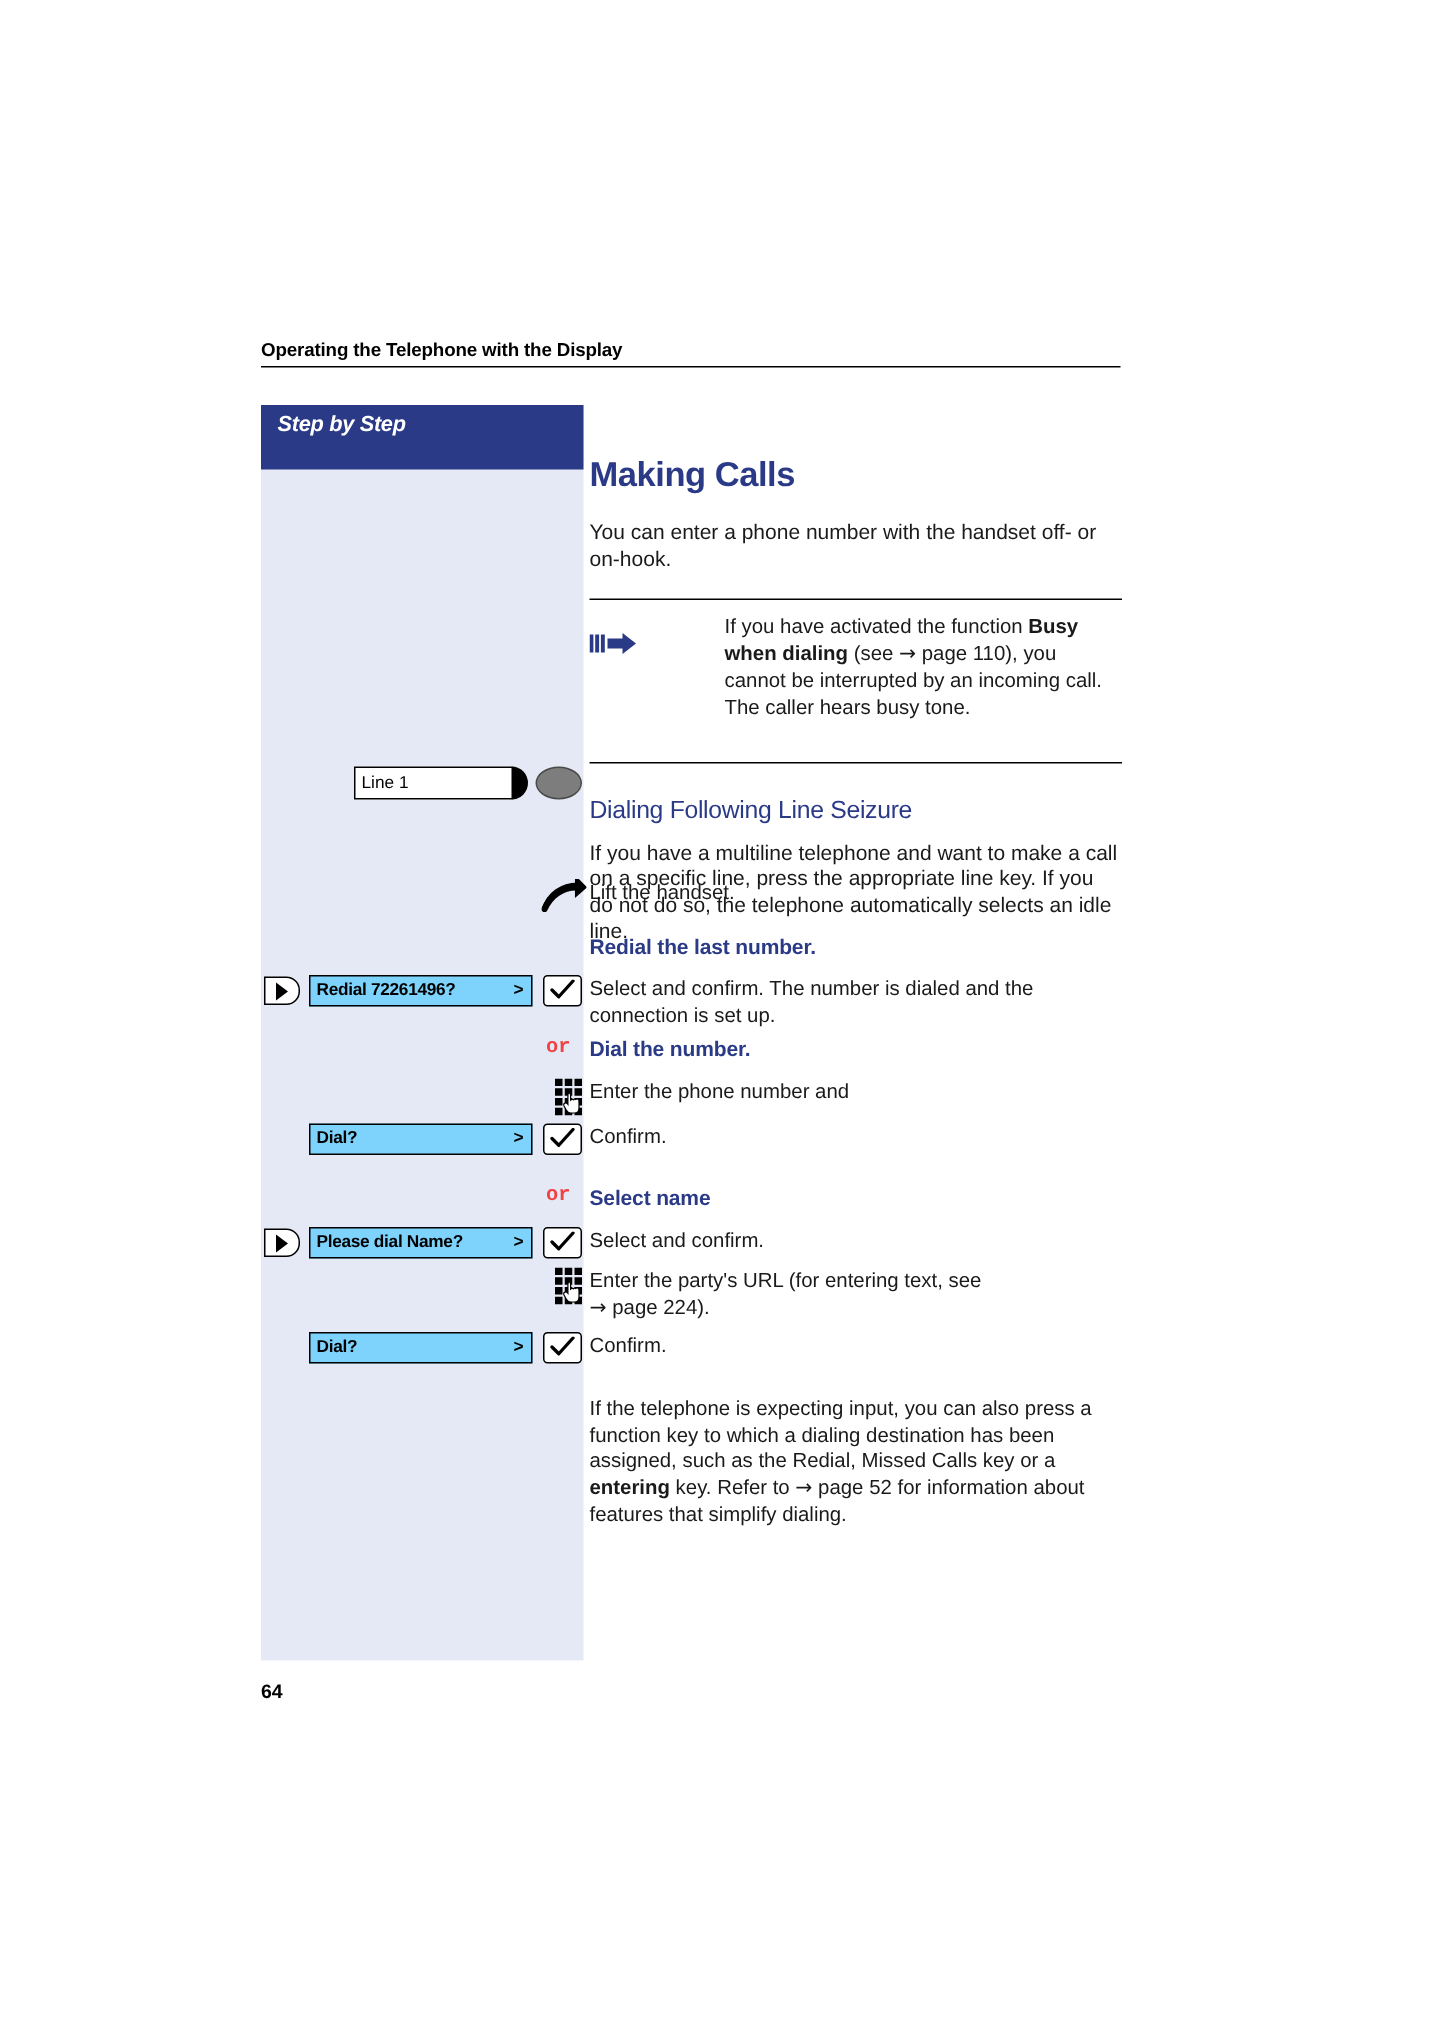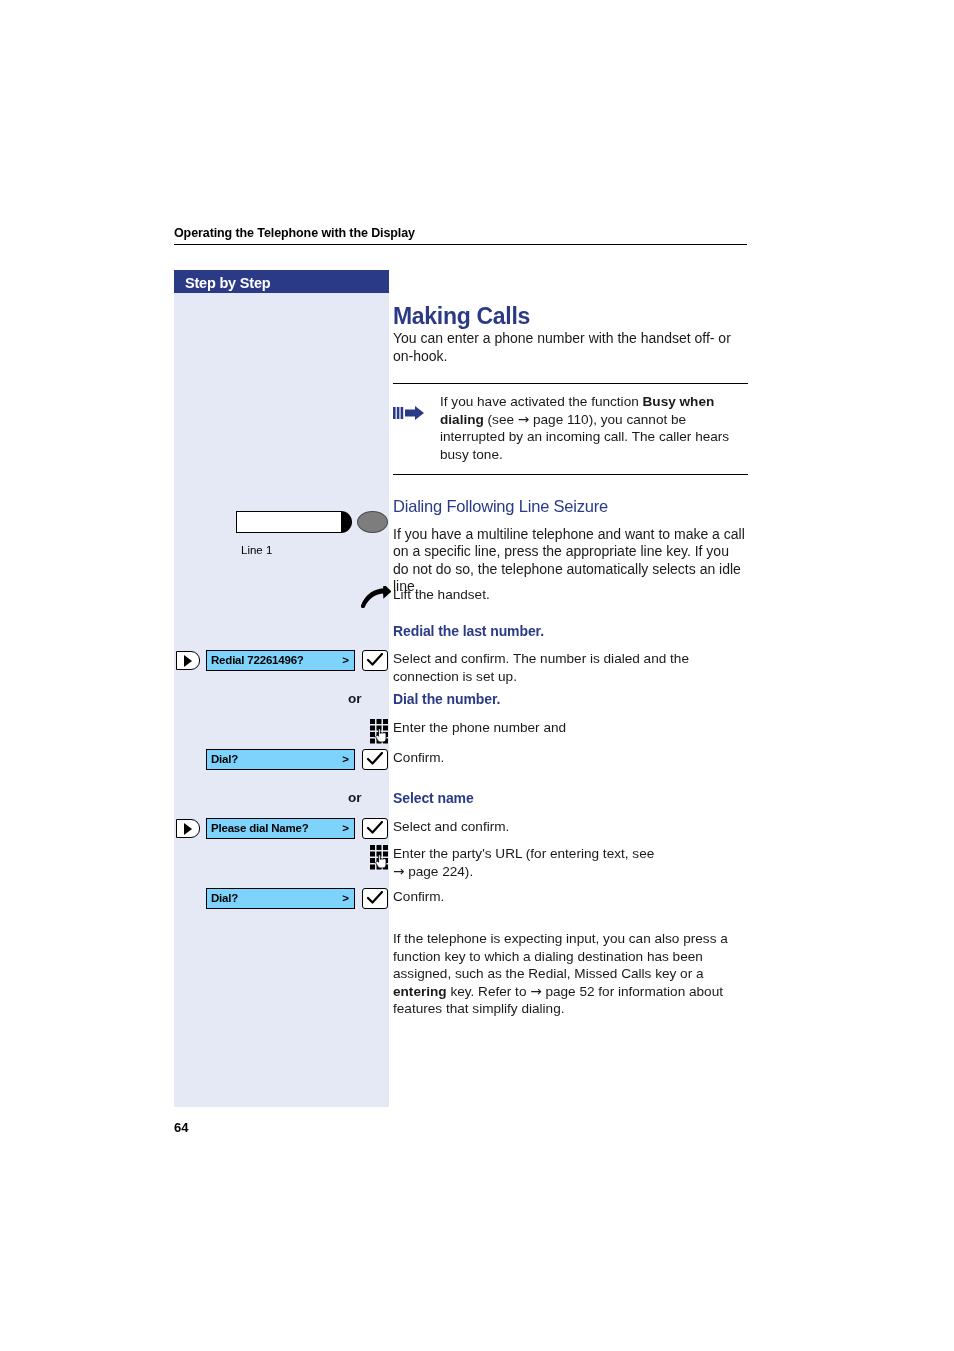--- a/index.html
+++ b/index.html
@@ -42,22 +42,23 @@
     top: 270px;
     width: 215px;
     height: 837px;
     background: #e4e9f5;
   }
   #sidebar-title-bar {
     position: absolute;
     left: 0;
     top: 0;
     width: 100%;
-    height: 23px;
+    height: 43px;
     background: #2b3a87;
+    font-style: italic;
   }
   #sidebar-title-bar .title-label {
     color: #ffffff;
     font-size: 14.5px;
     font-weight: bold;
     line-height: 27px;
     padding-left: 11px;
     letter-spacing: -0.2px;
   }
 
@@ -66,21 +67,21 @@
     position: absolute;
     left: 393px;
     top: 270px;
     width: 355px;
   }
 
   h1.section-title {
     font-size: 23px;
     font-weight: bold;
     color: #2b3a87;
-    margin: 33px 0 0 0;
+    margin: 33px 0 16px 0;
     letter-spacing: -0.3px;
   }
   h2.sub-title {
     font-size: 16.5px;
     font-weight: normal;
     color: #2b3a87;
     margin: 0 0 10px 0;
     letter-spacing: -0.2px;
   }
   h3.run-in-title {
@@ -96,23 +97,24 @@
     margin: 0;
     color: #1a1a1a;
   }
   .spacer-18 { height: 18px; }
   .spacer-22 { height: 22px; }
 
   
   .note-box {
     border-top: 1.4px solid #000;
     border-bottom: 1.4px solid #000;
-    padding: 9px 0 10px 0;
+    padding: 9px 0 27px 0;
     display: flex;
     align-items: flex-start;
+    gap: 43px;
   }
   .note-icon {
     flex: 0 0 auto;
     width: 34px;
     padding-top: 12px;
   }
   .note-text {
     font-size: 13.6px;
     line-height: 17.6px;
     color: #1a1a1a;
@@ -139,24 +141,25 @@
     left: 393px;
     width: 355px;
     font-size: 13.6px;
     line-height: 17.6px;
     color: #1a1a1a;
   }
 
   
   .or-label {
     position: absolute;
-    left: 348px;
+    left: 364px;
     font-size: 13.6px;
     font-weight: bold;
-    color: #0f172a;
+    color: #ef4444;
+    font-family: Liberation Mono, monospace;
   }
 
   
   .display-key {
     display: inline-block;
     background: #7dd3fc;
     border: 1.3px solid #000;
     height: 19px;
     width: 147px;
     position: relative;
@@ -194,21 +197,20 @@
     border: 1.3px solid #000;
     position: relative;
   }
   .line-key-box .lk-label {
     position: absolute;
     left: 4px;
     top: 0;
     line-height: 20px;
     font-size: 11.5px;
     color: #000;
-    margin-top: 28px;
   }
   .line-key-tab {
     width: 11px;
     height: 22px;
     background: #000;
     border-radius: 0 11px 11px 0;
     margin-left: -1px;
   }
   .line-key-led {
     width: 29px;

